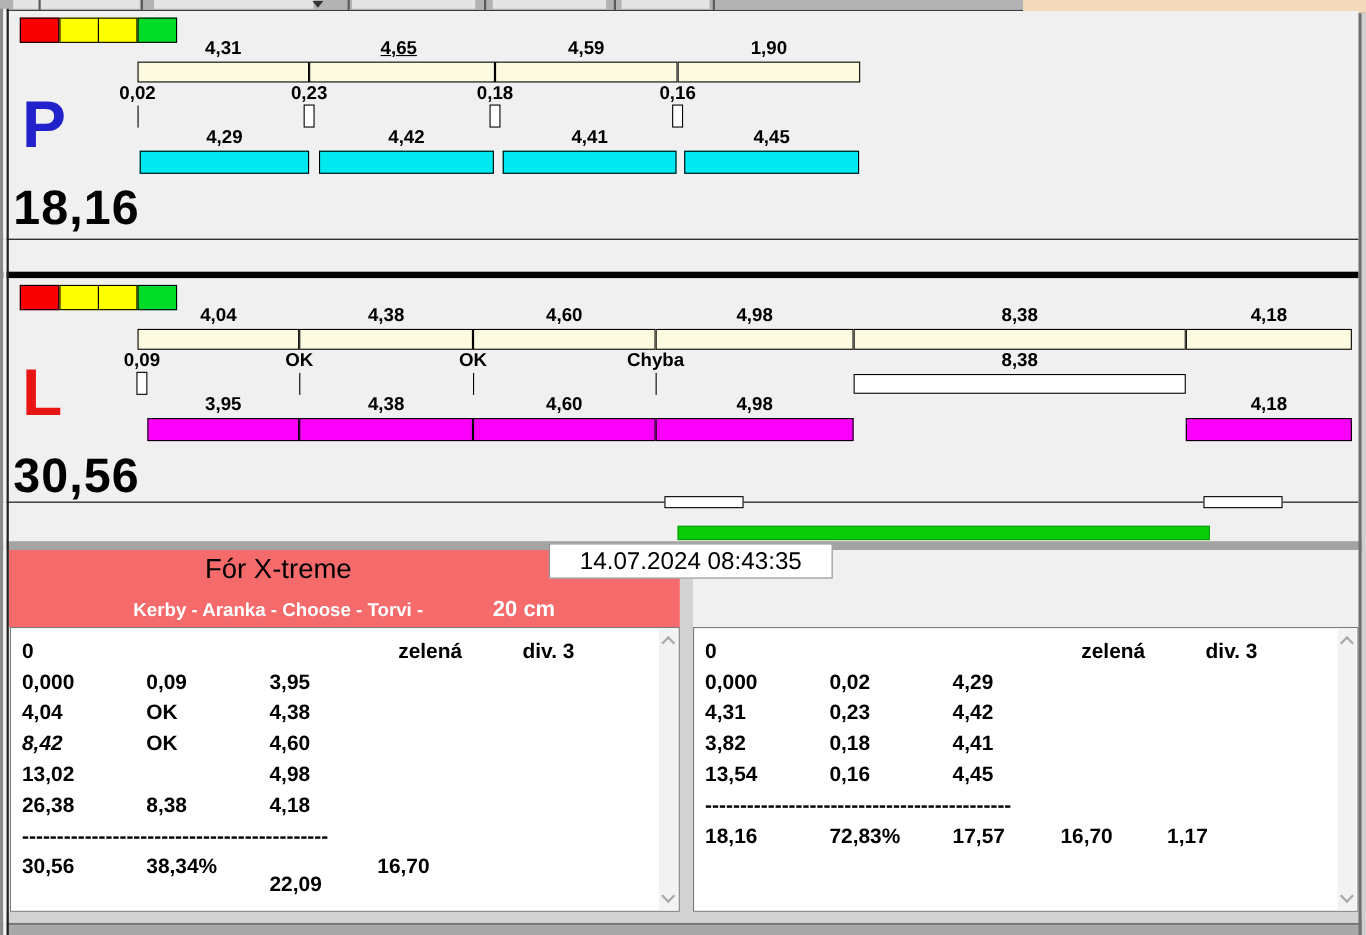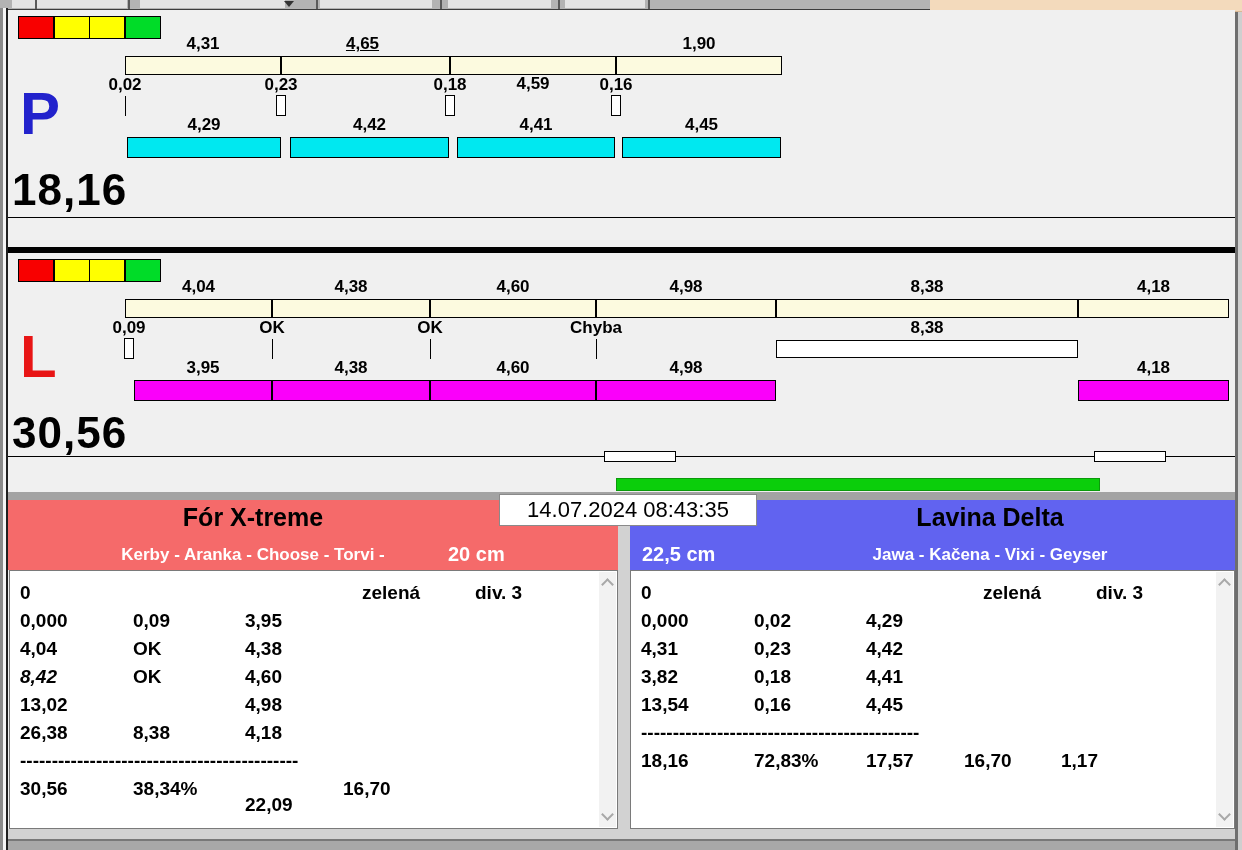--- a/index.html
+++ b/index.html
@@ -40,21 +40,21 @@
   .mid-strip{position:absolute;left:0;top:451px;width:1235px;height:41px}
   .greenbar{position:absolute;background:#0bce0b;border:1px solid #0a9a0a;box-sizing:border-box}
 
   .gray-div{position:absolute;left:0;top:492px;width:1242px;height:8px;background:#a3a3a3}
   .panel-gap{position:absolute;left:618px;top:500px;width:12px;height:329px;background:#d2d2d2}
 
   
   .team-head{position:absolute;top:500px;height:70px}
   .team-head-left{left:8px;width:610px}
   .team-head-right{left:630px;width:605px}
-  .team-name{position:absolute;top:3px;font-size:25px;font-weight:bold;color:#000;text-align:center;white-space:nowrap}
+  .team-name{position:absolute;top:3px;font-size:25px;font-weight:normal;color:#000;text-align:center;white-space:nowrap}
   .team-dogs{position:absolute;top:45px;font-size:17px;font-weight:bold;color:#fff;text-align:center;white-space:nowrap}
   .team-height{position:absolute;top:43px;font-size:20px;font-weight:bold;color:#fff;white-space:nowrap}
   .th-span-left{left:0;width:490px}
   .th-span-right{left:115px;width:490px}
   .hh-left{left:440px;width:150px;text-align:left}
   .hh-right{left:12px;width:150px;text-align:left}
 
   .datetime{position:absolute;left:499px;top:494px;width:256px;height:30px;background:#fff;border:1px solid #8a8a8a;box-sizing:content-box;font-size:22px;font-weight:normal;color:#000;text-align:center;line-height:30px;z-index:6;white-space:nowrap}
 
   
@@ -98,21 +98,21 @@
     <div class="lane-letter" style="color: rgb(34, 34, 204);">P</div>
     <div class="lane-total">18,16</div>
   <div class="light" style="left: 18px; top: 6px; width: 36px; height: 23px; background: rgb(248, 0, 0);"></div>
       <div class="light" style="left: 53.5px; top: 6px; width: 36px; height: 23px; background: rgb(255, 255, 0);"></div>
       <div class="light" style="left: 89px; top: 6px; width: 36px; height: 23px; background: rgb(255, 255, 0);"></div>
       <div class="light" style="left: 124.5px; top: 6px; width: 36px; height: 23px; background: rgb(0, 220, 40);"></div>
       <div class="blabel" style="left: 125px; top: 25px; width: 156px;">4,31</div>
       <div class="bar" style="left: 125px; top: 46px; width: 156px; height: 19px; background: rgb(252, 250, 223);"></div>
       <div class="blabel" style="left: 278px; top: 25px; width: 169px; text-decoration: underline;">4,65</div>
       <div class="bar" style="left: 281px; top: 46px; width: 169px; height: 19px; background: rgb(252, 250, 223);"></div>
-      <div class="blabel" style="left: 450px; top: 25px; width: 166px; margin-top: 40px;">4,59</div>
+      <div class="blabel" style="left: 450px; top: 25px; width: 166px;">4,59</div>
       <div class="bar" style="left: 450px; top: 46px; width: 166px; height: 19px; background: rgb(252, 250, 223);"></div>
       <div class="blabel" style="left: 616px; top: 25px; width: 166px;">1,90</div>
       <div class="bar" style="left: 616px; top: 46px; width: 166px; height: 19px; background: rgb(252, 250, 223);"></div>
       <div class="blabel" style="left: 80px; top: 66px; width: 90px;">0,02</div>
       <div class="tick" style="left: 125px; top: 86px; width: 1px; height: 20px;"></div>
       <div class="blabel" style="left: 236px; top: 66px; width: 90px;">0,23</div>
       <div class="wbox" style="left: 276px; top: 85px; width: 10px; height: 21px;"></div>
       <div class="blabel" style="left: 405px; top: 66px; width: 90px;">0,18</div>
       <div class="wbox" style="left: 445px; top: 85px; width: 10px; height: 21px;"></div>
       <div class="blabel" style="left: 571px; top: 66px; width: 90px;">0,16</div>
@@ -177,25 +177,20 @@
     </div>
 
   <div class="gray-div"></div>
   <div class="panel-gap"></div>
 
   <div class="team-head team-head-left" style="background: rgb(245, 106, 106);">
     <div class="team-name th-span-left">Fór X-treme</div>
     <div class="team-dogs th-span-left">Kerby - Aranka - Choose - Torvi -</div>
     <div class="team-height hh-left">20 cm</div>
   </div>
-  <div class="team-head team-head-right" style="background: rgb(97, 99, 240);">
-    <div class="team-name th-span-right">Lavina Delta</div>
-    <div class="team-dogs th-span-right">Jawa - Kačena - Vixi - Geyser</div>
-    <div class="team-height hh-right">22,5 cm</div>
-  </div>
 
   <div class="datetime">14.07.2024 08:43:35</div>
 
   <div class="team-body team-body-left">
     <div class="sbar">
       <div class="chev chev-up"></div>
       <div class="chev chev-down"></div>
     </div>
   <div class="cell" style="left: 10px; top: 12px;">0</div>
       <div class="cell" style="left: 352px; top: 12px;">zelená</div>

